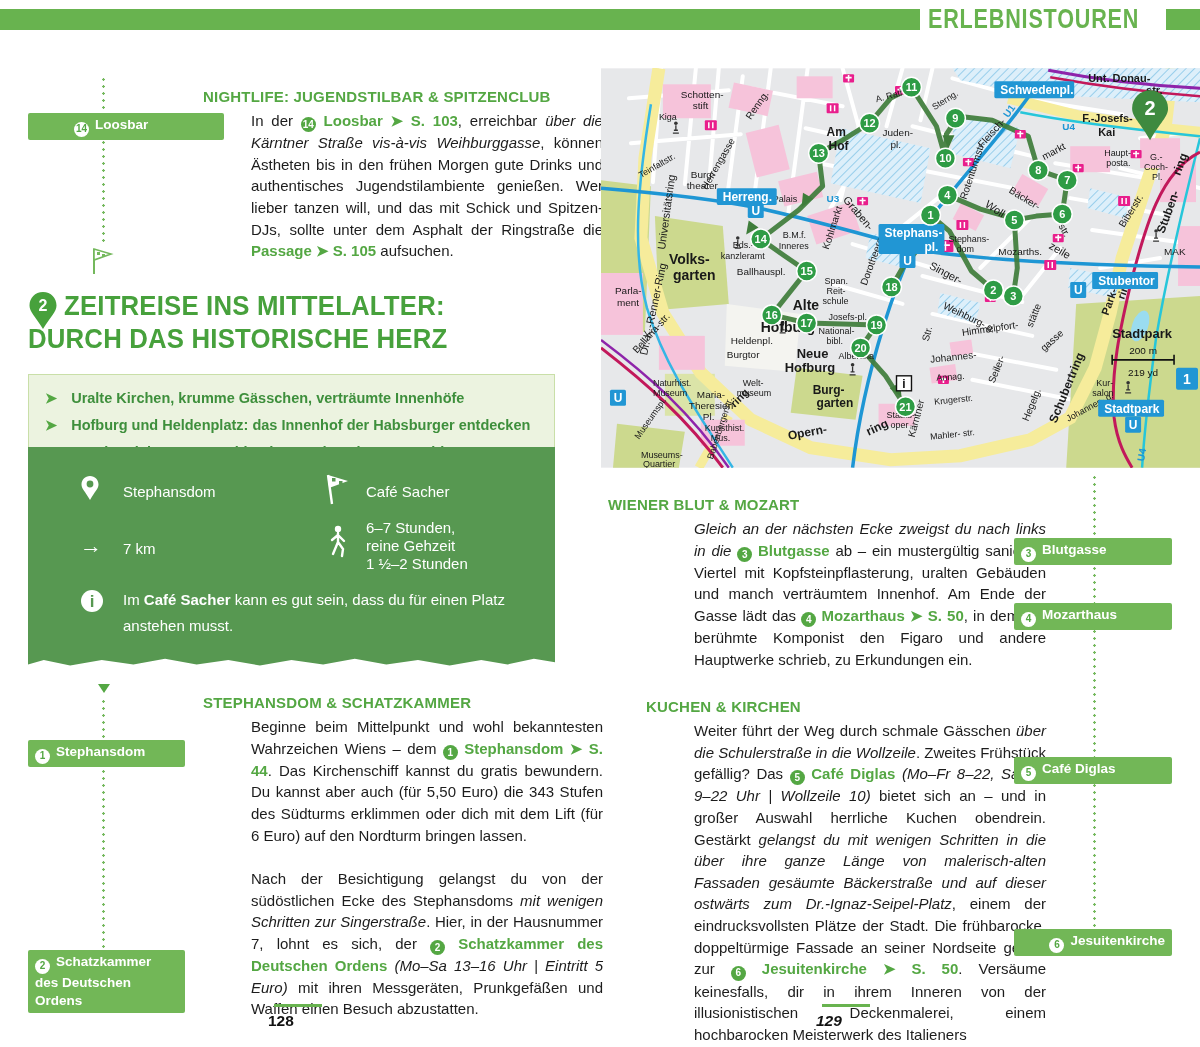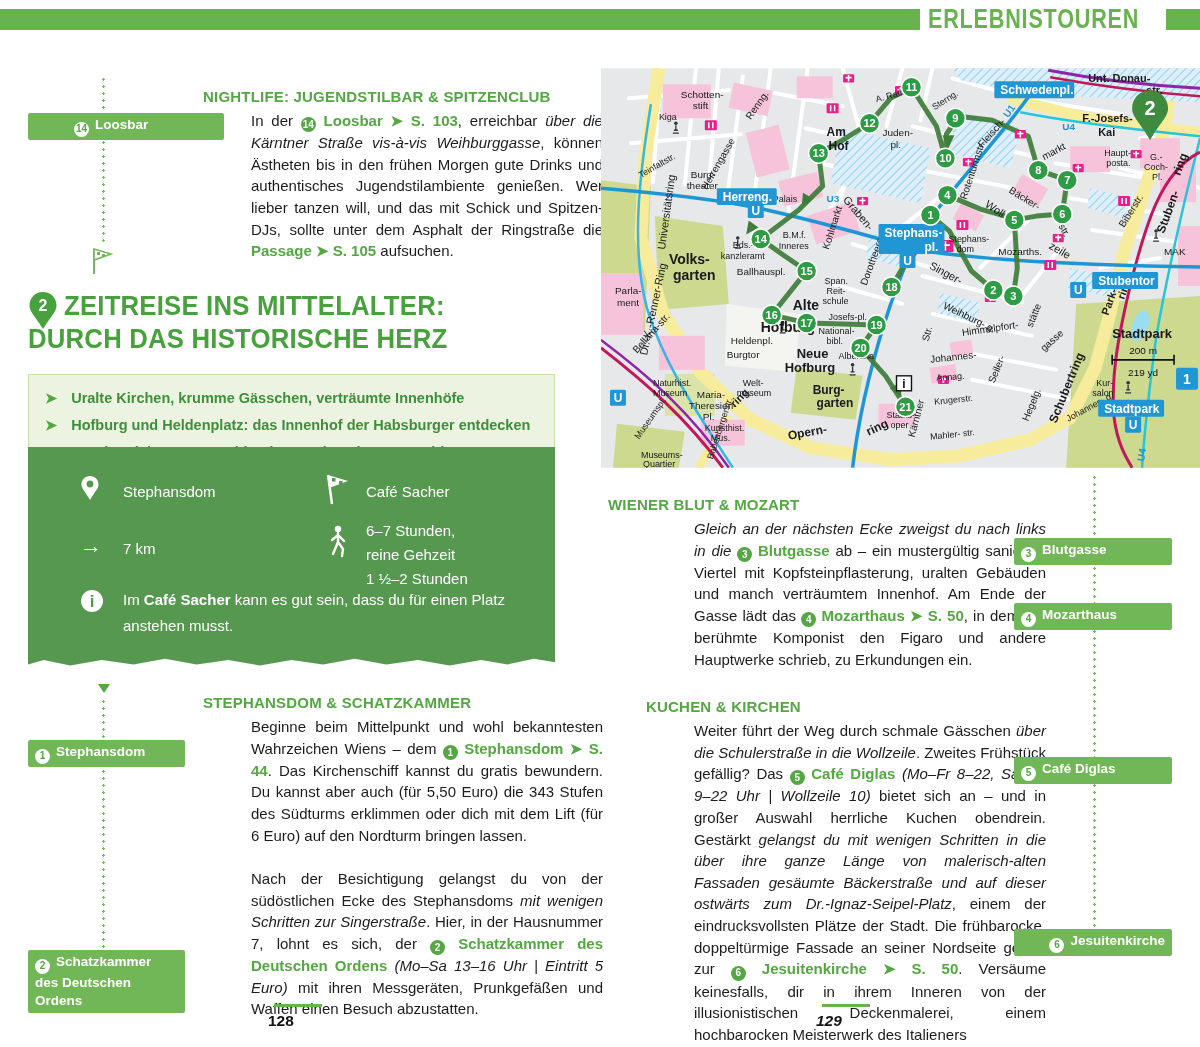--- a/index.html
+++ b/index.html
@@ -27,21 +27,21 @@
   .hlbox{background:#ecf3e0;border:1px solid #c9dfa8;}
   .hlrow{color:#3e8f3c;font-weight:bold;font-size:14.5px;line-height:27px;display:flex;gap:14px;
       padding-left:16px;}
   .hl-arrow{color:var(--c-accent,#54a743);}
   .infobox{background:var(--c-box,#579851);color:#fff;
       clip-path:polygon(0 0,100% 0,100% 96.5%,96% 95%,91% 97.5%,86% 95.5%,80% 98%,74% 95.5%,
       68% 97.5%,62% 95%,56% 97.5%,50% 95.5%,44% 98%,38% 95.5%,32% 97.5%,26% 95%,20% 97.5%,
       14% 95.5%,8% 98%,3% 95.5%,0 97.5%);}
   .ib-label{font-size:15px;}
   .ib-note{font-size:15px;line-height:26px;width:408px;}
-  .dur{white-space:pre-line;font-size:15px;line-height:24px;}
+  .dur{white-space:pre-line;font-size:15px;line-height:18px;}
   .dotline{width:3px;background-image:radial-gradient(circle,#74b85c 1.15px,transparent 1.45px);
       background-size:3px 7px;background-repeat:repeat-y;}
   .downarrow{width:0;height:0;border-left:6px solid transparent;border-right:6px solid transparent;
       border-top:9px solid var(--c-accent,#54a743);}
   .pageno{font-weight:bold;font-size:15.5px;color:#111;text-align:left;width:60px;}
   .pagerule{height:3px;background:var(--c-banner,#68b34f);width:48px;margin:0 auto 5px auto;}
   svg text{font-family:"Liberation Sans",sans-serif;}
 </style>
 </head>
 <body>

